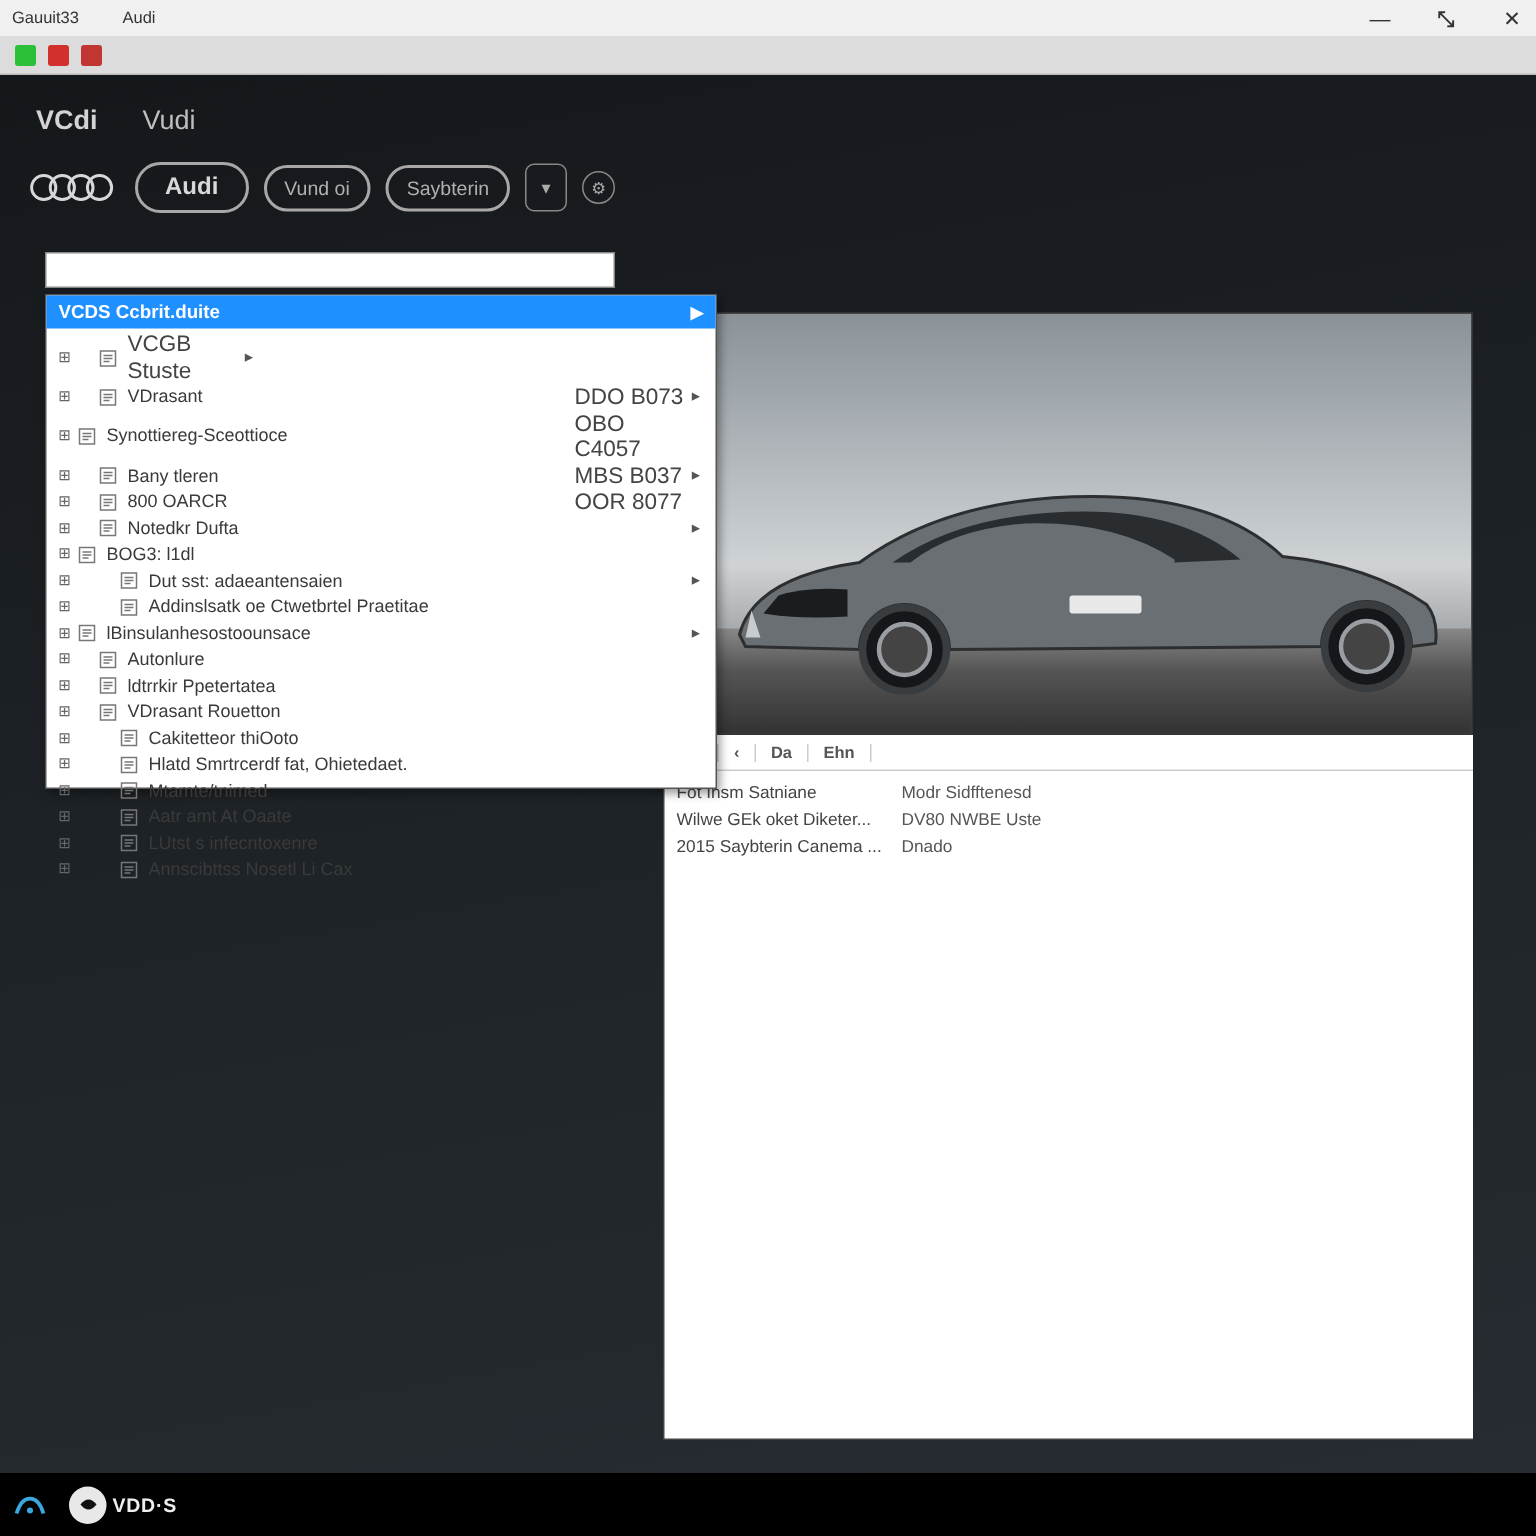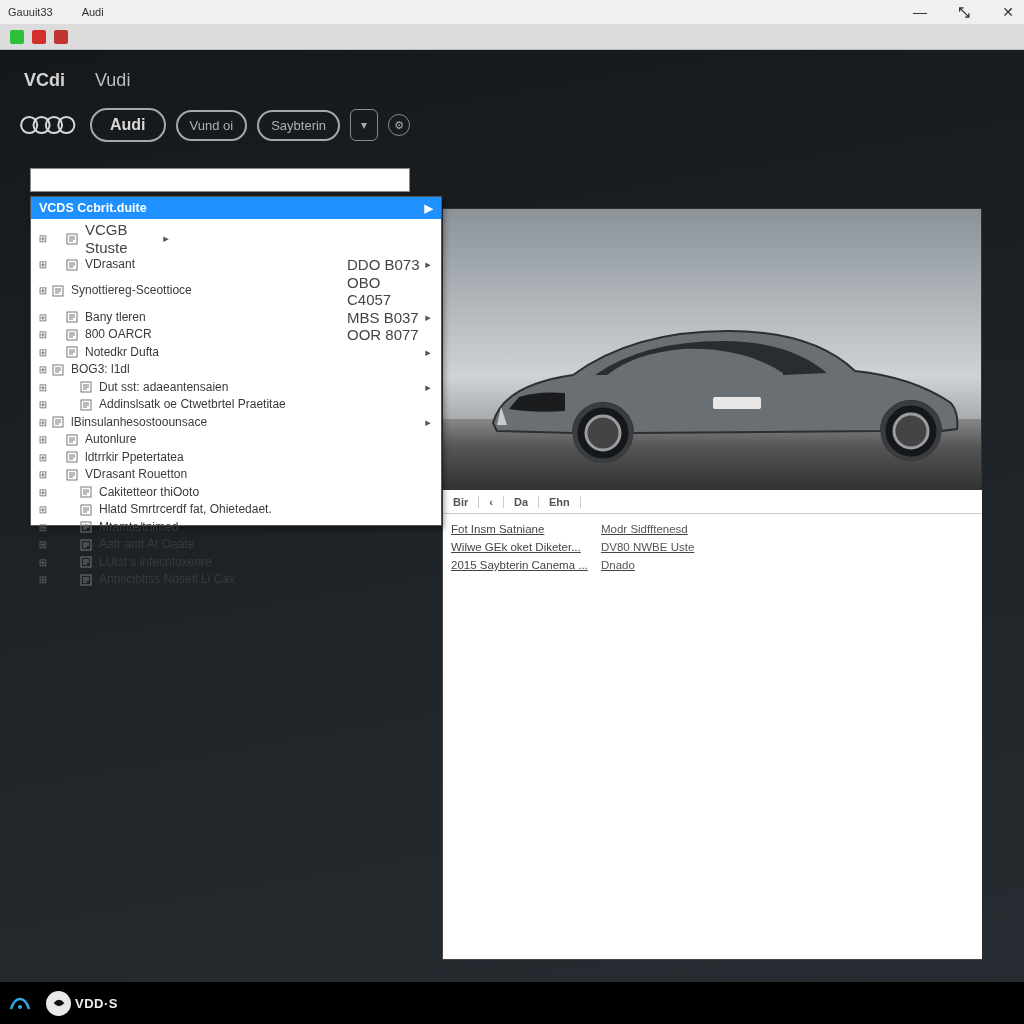--- a/index.html
+++ b/index.html
@@ -39,27 +39,27 @@
   
   .car-panel { position: absolute; top: 158px; left: 442px; width: 540px; height: 282px; background: linear-gradient(180deg,#8a9298 0%, #cfd3d6 60%, #6b6e6f 98%); border: 1px solid #333; overflow: hidden; }
   .road { position:absolute; bottom:0; left:0; right:0; height:70px; background: linear-gradient(180deg,#888 0%, #555 40%, #333 100%); }
   .car-body { position:absolute; bottom:26px; left:40px; width:480px; height:150px; }
   .car-body svg { width:100%; height:100%; }
   
   
   .right-panel { position: absolute; top: 440px; left: 442px; width: 540px; height: 470px; background: #fff; border-left: 1px solid #444; border-bottom: 1px solid #444; }
   .rp-tabs { height: 24px; border-bottom: 1px solid #ccc; display:flex; align-items:center; font-size: 11px; color:#555; }
   .rp-tab { padding: 0 10px; border-right: 1px solid #ccc; cursor:pointer;font-weight:bold; }
-  .rp-rows { padding: 6px 8px; font-size: 11.5px; color:#444;text-decoration:underline; }
+  .rp-rows { padding: 6px 8px; font-size: 11.5px; color:#444; }
   .rp-row { display:flex; line-height: 18px; }
   .rp-row .lbl { width: 150px; overflow:hidden; white-space:nowrap; text-overflow:ellipsis; }
   .rp-row .val { color:#555; }
   
   
-  .dropdown { position:absolute; top: 146px; left: 30px; width: 412px; background:#fff; border: 1px solid #555; box-shadow: 2px 3px 6px rgba(0,0,0,0.4); z-index: 10; padding-bottom: 8px; height: 330px; }
+  .dropdown { position:absolute; top: 146px; left: 30px; width: 448px; background:#fff; border: 1px solid #555; box-shadow: 2px 3px 6px rgba(0,0,0,0.4); z-index: 10; padding-bottom: 8px; height: 330px; }
   .dd-header { background: #1e90ff; color:#fff; font-size: 12.5px; font-weight:600; padding: 4px 8px; display:flex; justify-content:space-between; align-items:center; cursor:pointer; }
   .dd-header .chev { font-size: 11px; }
   .dd-body { padding: 2px 0; }
   .dd-row { display:flex; align-items:center; font-size: 12px; color:#3a3a3a; line-height: 17.5px; padding: 0 6px; cursor:pointer; }
   .exp-icon { width: 12px; display:inline-block; color:#666; font-size:10px; text-align:center; }
   .item-icon { width: 16px; height: 14px; display:inline-flex; align-items:center; justify-content:center; margin: 0 4px 0 2px; }
   .item-icon svg { width: 14px; height: 12px; }
   .dd-label { flex:1; white-space:nowrap; overflow:hidden; text-overflow: ellipsis; }
   .dd-code { width: 74px; font-size: 15px; color:#444; }
   .dd-chev { width: 14px; color:#555; font-size: 11px; text-align:center; }

